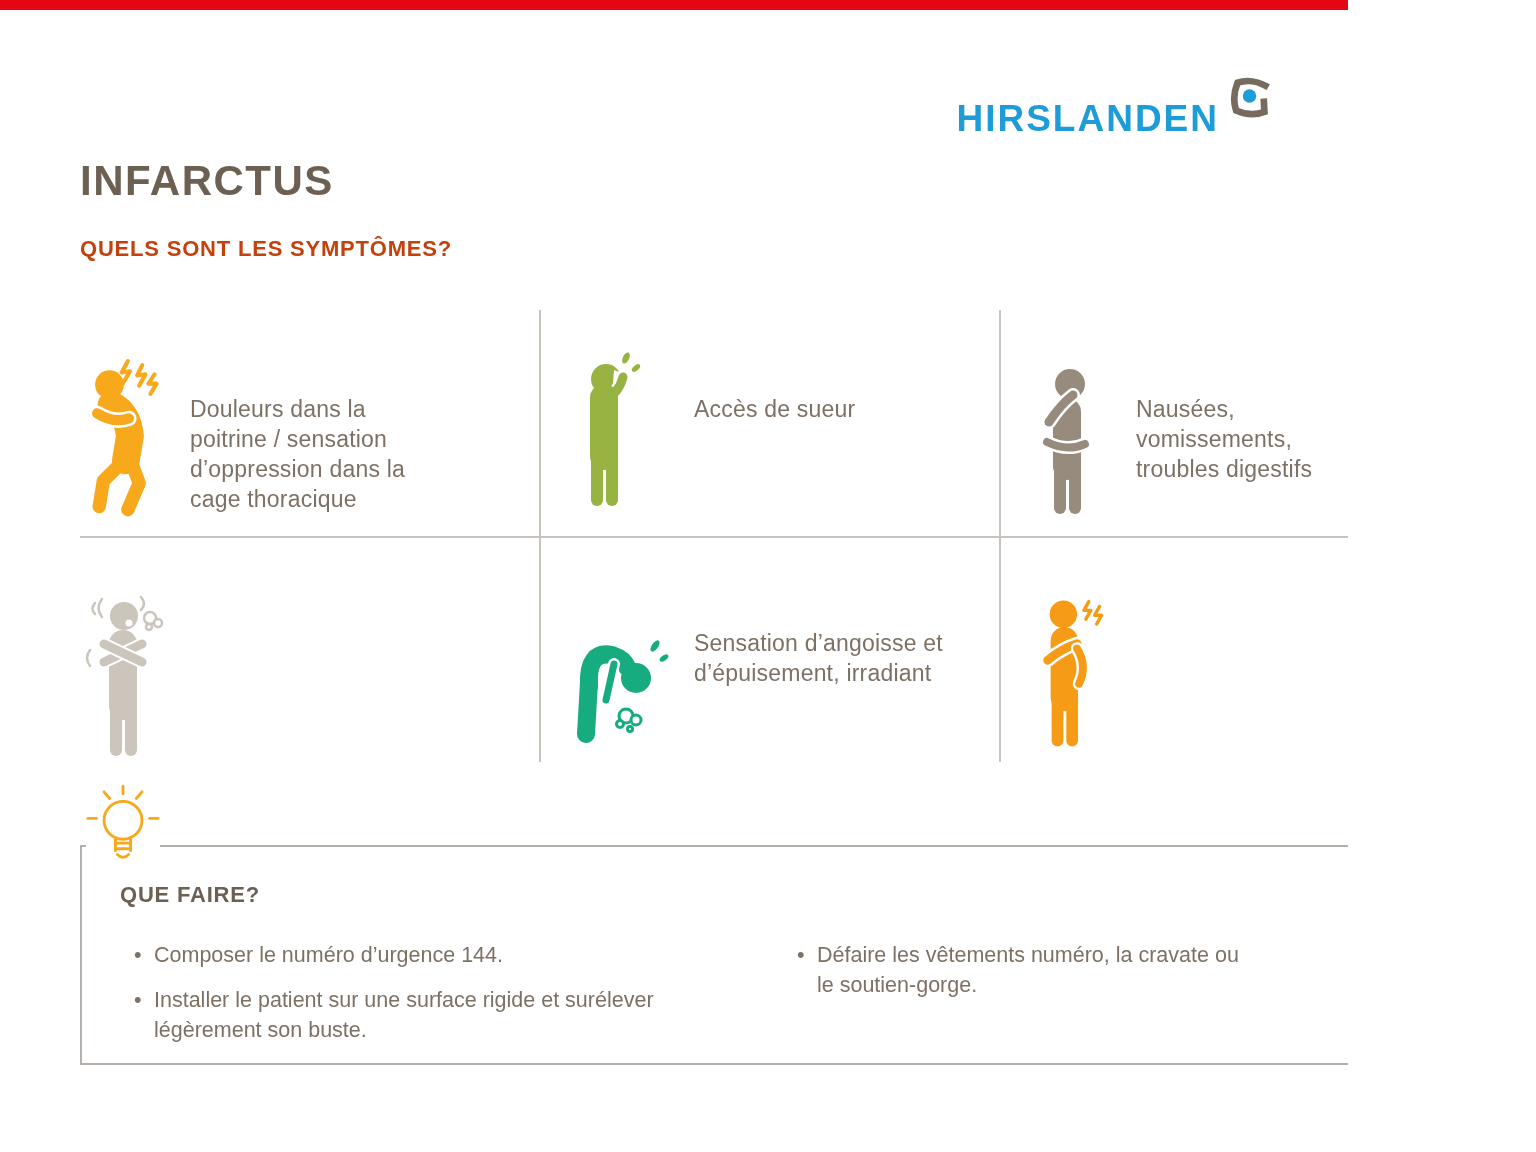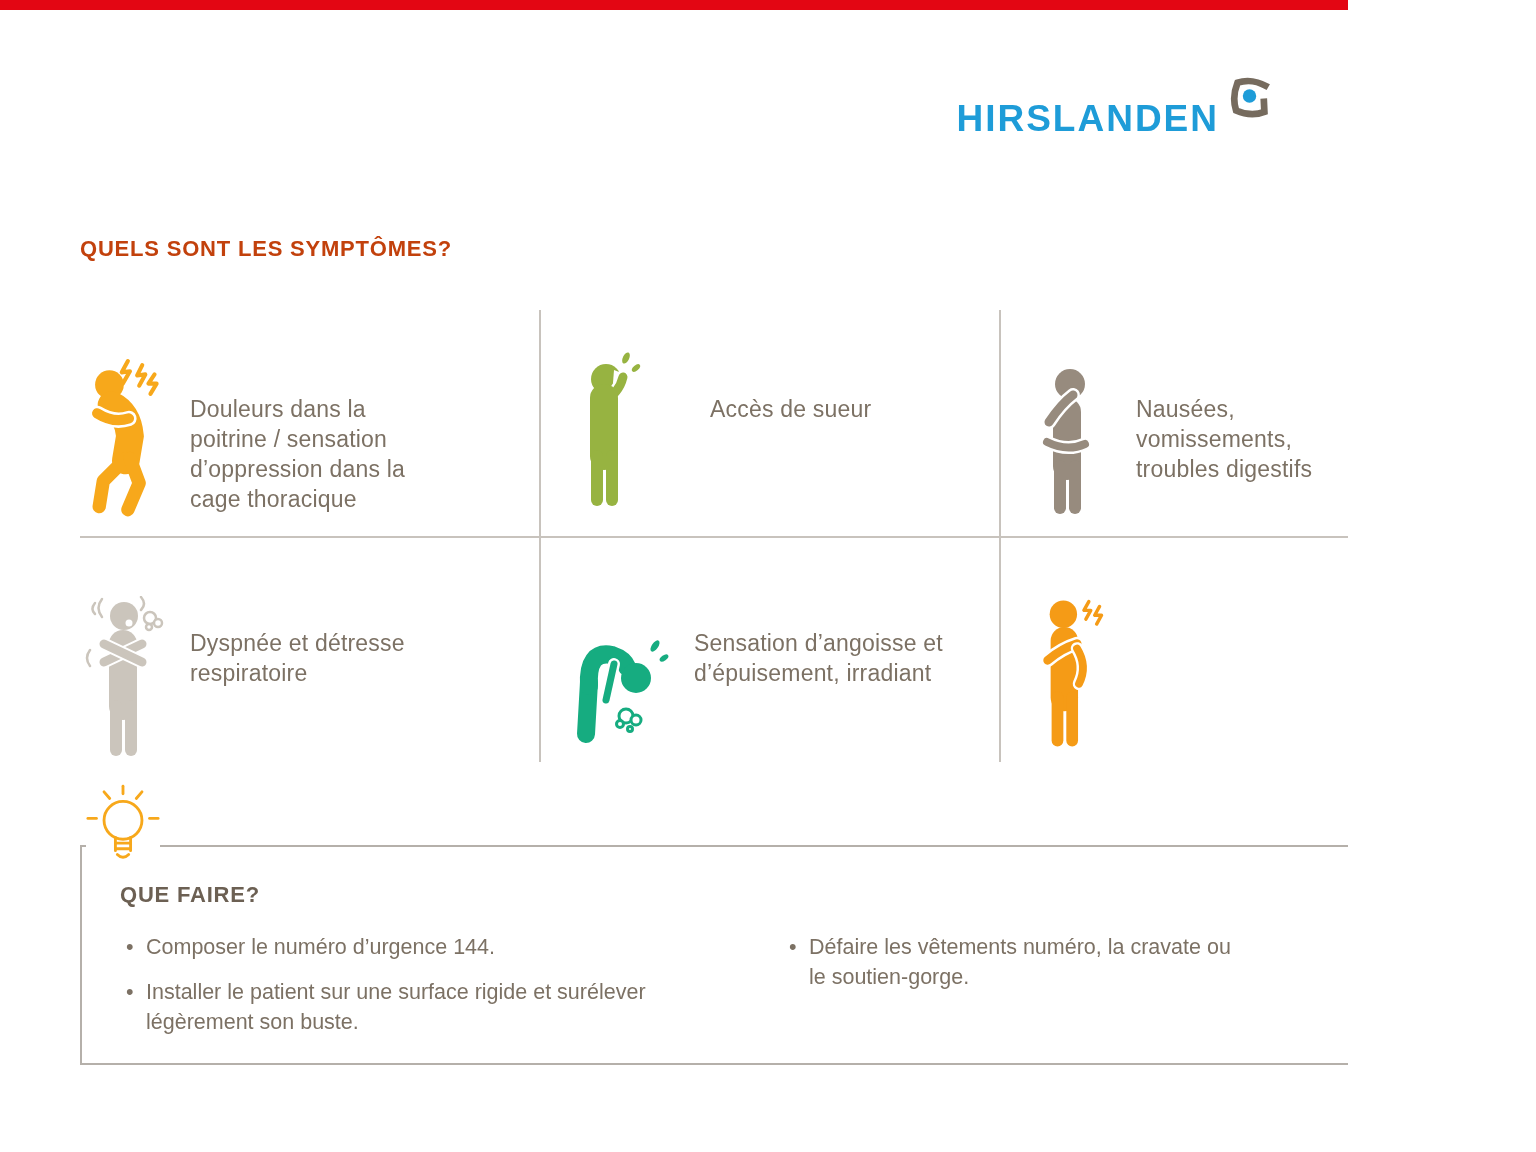--- a/index.html
+++ b/index.html
@@ -30,38 +30,38 @@
   
   .sym-icon{position:absolute;}
   .sym-icon svg{display:block;width:100%;height:100%;}
   .sym-text{
     position:absolute;font-size:23px;line-height:30px;color:#7C7164;
     white-space:pre-line;letter-spacing:0.2px;
   }
   .i1{left:80px;top:358px;width:104px;height:164px;}
   .t1{left:190px;top:394px;}
   .i2{left:574px;top:348px;width:82px;height:172px;}
-  .t2{left:694px;top:394px;margin-left:16px;}
+  .t2{left:694px;top:394px;}
   .i3{left:1032px;top:366px;width:82px;height:152px;}
   .t3{left:1136px;top:394px;}
   .i4{left:84px;top:596px;width:94px;height:166px;}
   .t4{left:190px;top:628px;}
   .i5{left:560px;top:634px;width:118px;height:114px;}
   .t5{left:694px;top:628px;}
   .i6{left:1034px;top:596px;width:92px;height:154px;}
   .t6{left:1136px;top:628px;}
   
   .tips-box{position:absolute;left:80px;top:845px;width:1328px;height:216px;border:2px solid #B5B0AA;}
   .bulb{position:absolute;left:86px;top:784px;width:74px;height:84px;background:#fff;color:#F7A81B;}
   .bulb svg{display:block;width:100%;height:100%;}
   .tips-heading{
     position:absolute;left:120px;top:882px;font-size:22px;font-weight:700;
     letter-spacing:0.8px;color:#6C6053;text-align:center;
   }
-  .bullets{position:absolute;margin:4px;padding:0;list-style:none;font-size:21.5px;line-height:30px;color:#7C7164;}
+  .bullets{position:absolute;margin:12px;padding:0;list-style:none;font-size:21.5px;line-height:30px;color:#7C7164;}
   .bullets.left{left:122px;top:928px;width:650px;}
   .bullets.right{left:785px;top:928px;width:560px;}
   .bullets li{position:relative;padding-left:20px;margin-bottom:15px;white-space:pre-line;}
   .bullets li::before{content:"\2022";position:absolute;left:0;top:0;}
   
   .siren-circle{
     position:absolute;left:1355px;top:980px;width:114px;height:114px;border-radius:50%;
     display:flex;align-items:center;justify-content:center;
   }
   .siren-circle svg{width:86px;height:86px;}
@@ -74,20 +74,21 @@
   <div class="topbar" style="background: currentcolor; color: rgb(227, 6, 19);"></div>
 
   <div class="logo-text">HIRSLANDEN</div>
   <div class="logo-mark">
     <svg viewBox="0 0 50 48">
       <path d="M41 12 Q27 4 12 9 Q6 24 10.5 38 Q26 45 40 39.5 L39.5 29" fill="none" stroke="#766B5E" stroke-width="7" stroke-linecap="square"></path>
       <circle cx="24.5" cy="23" r="7" fill="#1E9CD8"></circle>
     </svg>
   </div>
 
+  <div class="title">INFARCTUS</div>
   <div class="subtitle">QUELS SONT LES SYMPTÔMES?</div>
 
   <div class="vline v1" style="background: currentcolor; color: rgb(200, 195, 189);"></div>
   <div class="vline v2" style="background: currentcolor; color: rgb(200, 195, 189);"></div>
   <div class="hline" style="background: currentcolor; color: rgb(200, 195, 189);"></div>
 
   <div class="sym-icon i1" style="color: rgb(247, 168, 27);">
     <svg viewBox="0 0 100 160">
       <g stroke="currentColor" fill="none" stroke-linecap="round" stroke-linejoin="round">
         <path d="M46 3 l-6 11 l8 -1 l-7 12" stroke-width="4"></path>
@@ -156,22 +157,20 @@
       </g>
       <line x1="39" y1="48" x2="39" y2="110" stroke="currentColor" stroke-width="28" stroke-linecap="round"></line>
       <path d="M20 66 L58 48" stroke="#fff" stroke-width="13" stroke-linecap="round"></path>
       <path d="M20 66 L58 48" stroke="currentColor" stroke-width="9" stroke-linecap="round"></path>
       <path d="M20 48 L58 66" stroke="#fff" stroke-width="13" stroke-linecap="round"></path>
       <path d="M20 48 L58 66" stroke="currentColor" stroke-width="9" stroke-linecap="round"></path>
       <line x1="32" y1="110" x2="32" y2="154" stroke="currentColor" stroke-width="12" stroke-linecap="round"></line>
       <line x1="47" y1="110" x2="47" y2="154" stroke="currentColor" stroke-width="12" stroke-linecap="round"></line>
     </svg>
   </div>
-  <div class="sym-text t4">Dyspnée et détresse
-respiratoire</div>
 
   <div class="sym-icon i5" style="color: rgb(22, 172, 128);">
     <svg viewBox="0 0 118 114">
       <g fill="currentColor">
         <ellipse cx="95" cy="12" rx="3.2" ry="6.5" transform="rotate(35 95 12)"></ellipse>
         <ellipse cx="104" cy="24" rx="2.6" ry="5" transform="rotate(55 104 24)"></ellipse>
       </g>
       <path d="M26 100 L29 48" stroke="currentColor" stroke-width="18" stroke-linecap="round" fill="none"></path>
       <path d="M29 52 Q27 16 52 21 Q64 25 67 33" stroke="currentColor" stroke-width="18" stroke-linecap="round" fill="none"></path>
       <circle cx="76" cy="44" r="15" fill="currentColor"></circle>

